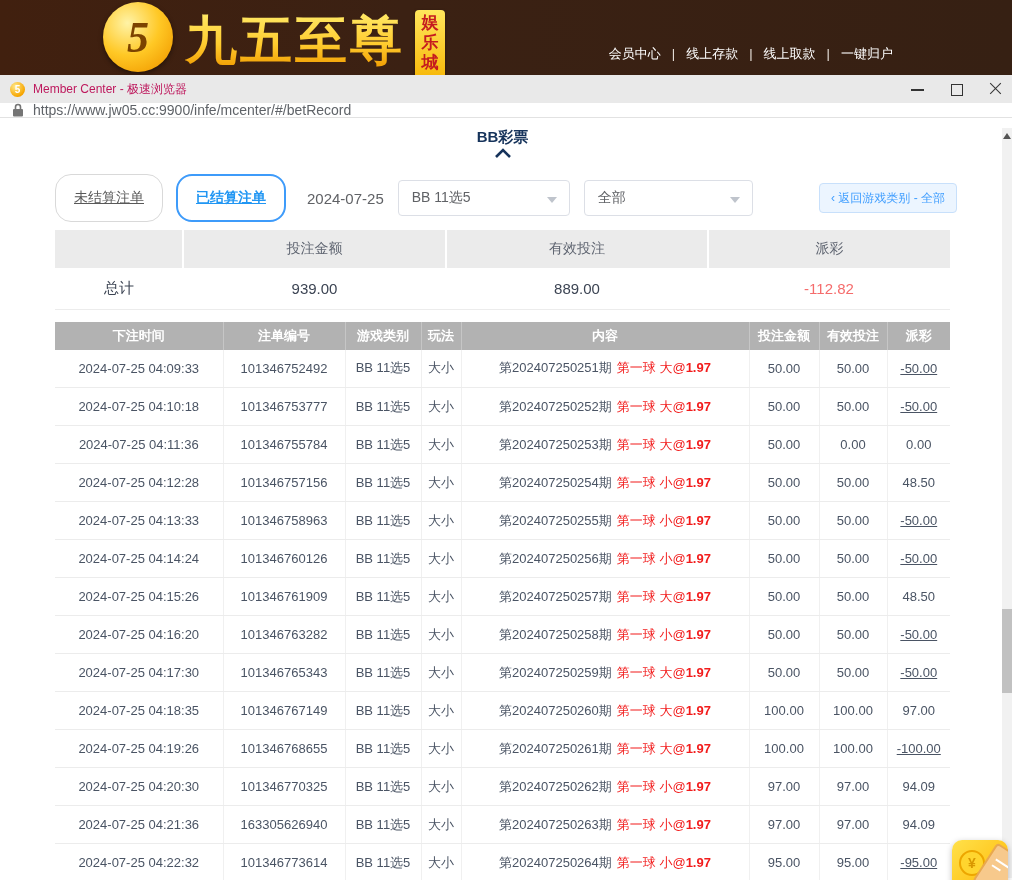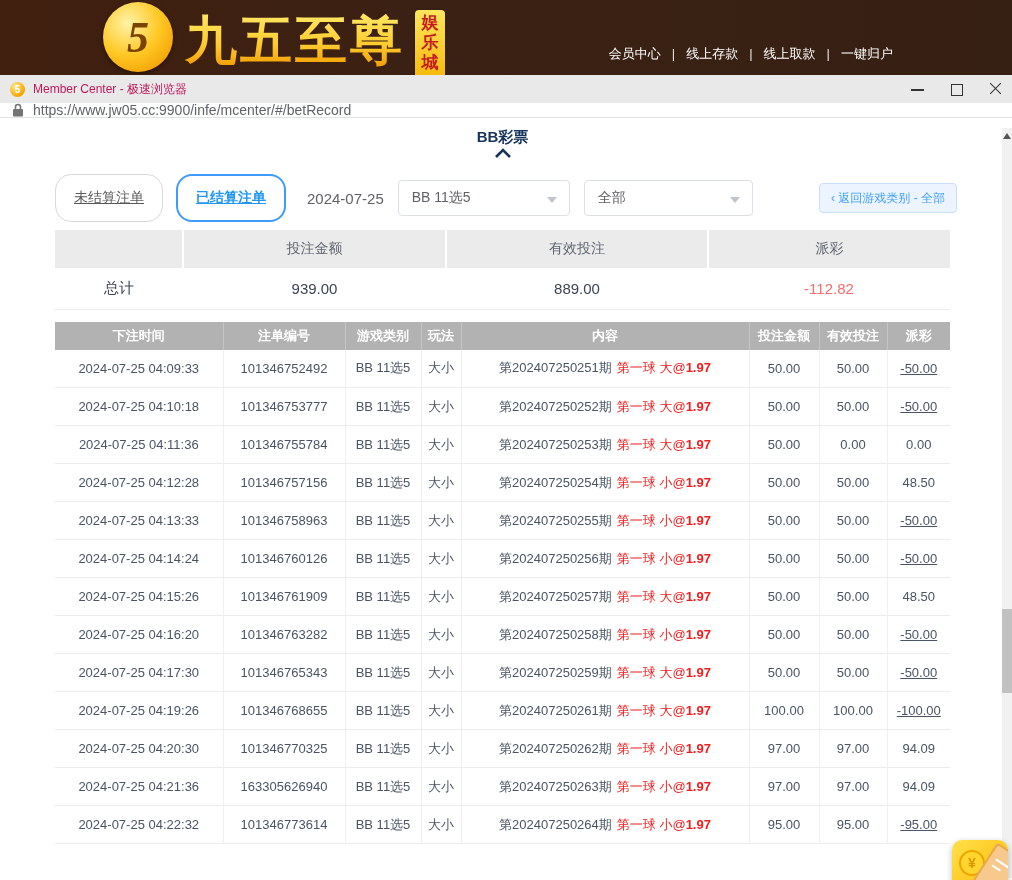--- a/index.html
+++ b/index.html
@@ -303,20 +303,30 @@
             <td>2024-07-25 04:17:30</td>
             <td>101346765343</td>
             <td>BB 11选5</td>
             <td>大小</td>
             <td><span>第202407250259期</span><span class="cell-red">第一球 大@</span><b class="cell-odds">1.97</b></td>
             <td>50.00</td>
             <td>50.00</td>
             <td class="pay-neg">-50.00</td>
           </tr>
           <tr>
+            <td>2024-07-25 04:18:35</td>
+            <td>101346767149</td>
+            <td>BB 11选5</td>
+            <td>大小</td>
+            <td><span>第202407250260期</span><span class="cell-red">第一球 大@</span><b class="cell-odds">1.97</b></td>
+            <td>100.00</td>
+            <td>100.00</td>
+            <td>97.00</td>
+          </tr>
+          <tr>
             <td>2024-07-25 04:19:26</td>
             <td>101346768655</td>
             <td>BB 11选5</td>
             <td>大小</td>
             <td><span>第202407250261期</span><span class="cell-red">第一球 大@</span><b class="cell-odds">1.97</b></td>
             <td>100.00</td>
             <td>100.00</td>
             <td class="pay-neg">-100.00</td>
           </tr>
           <tr>

